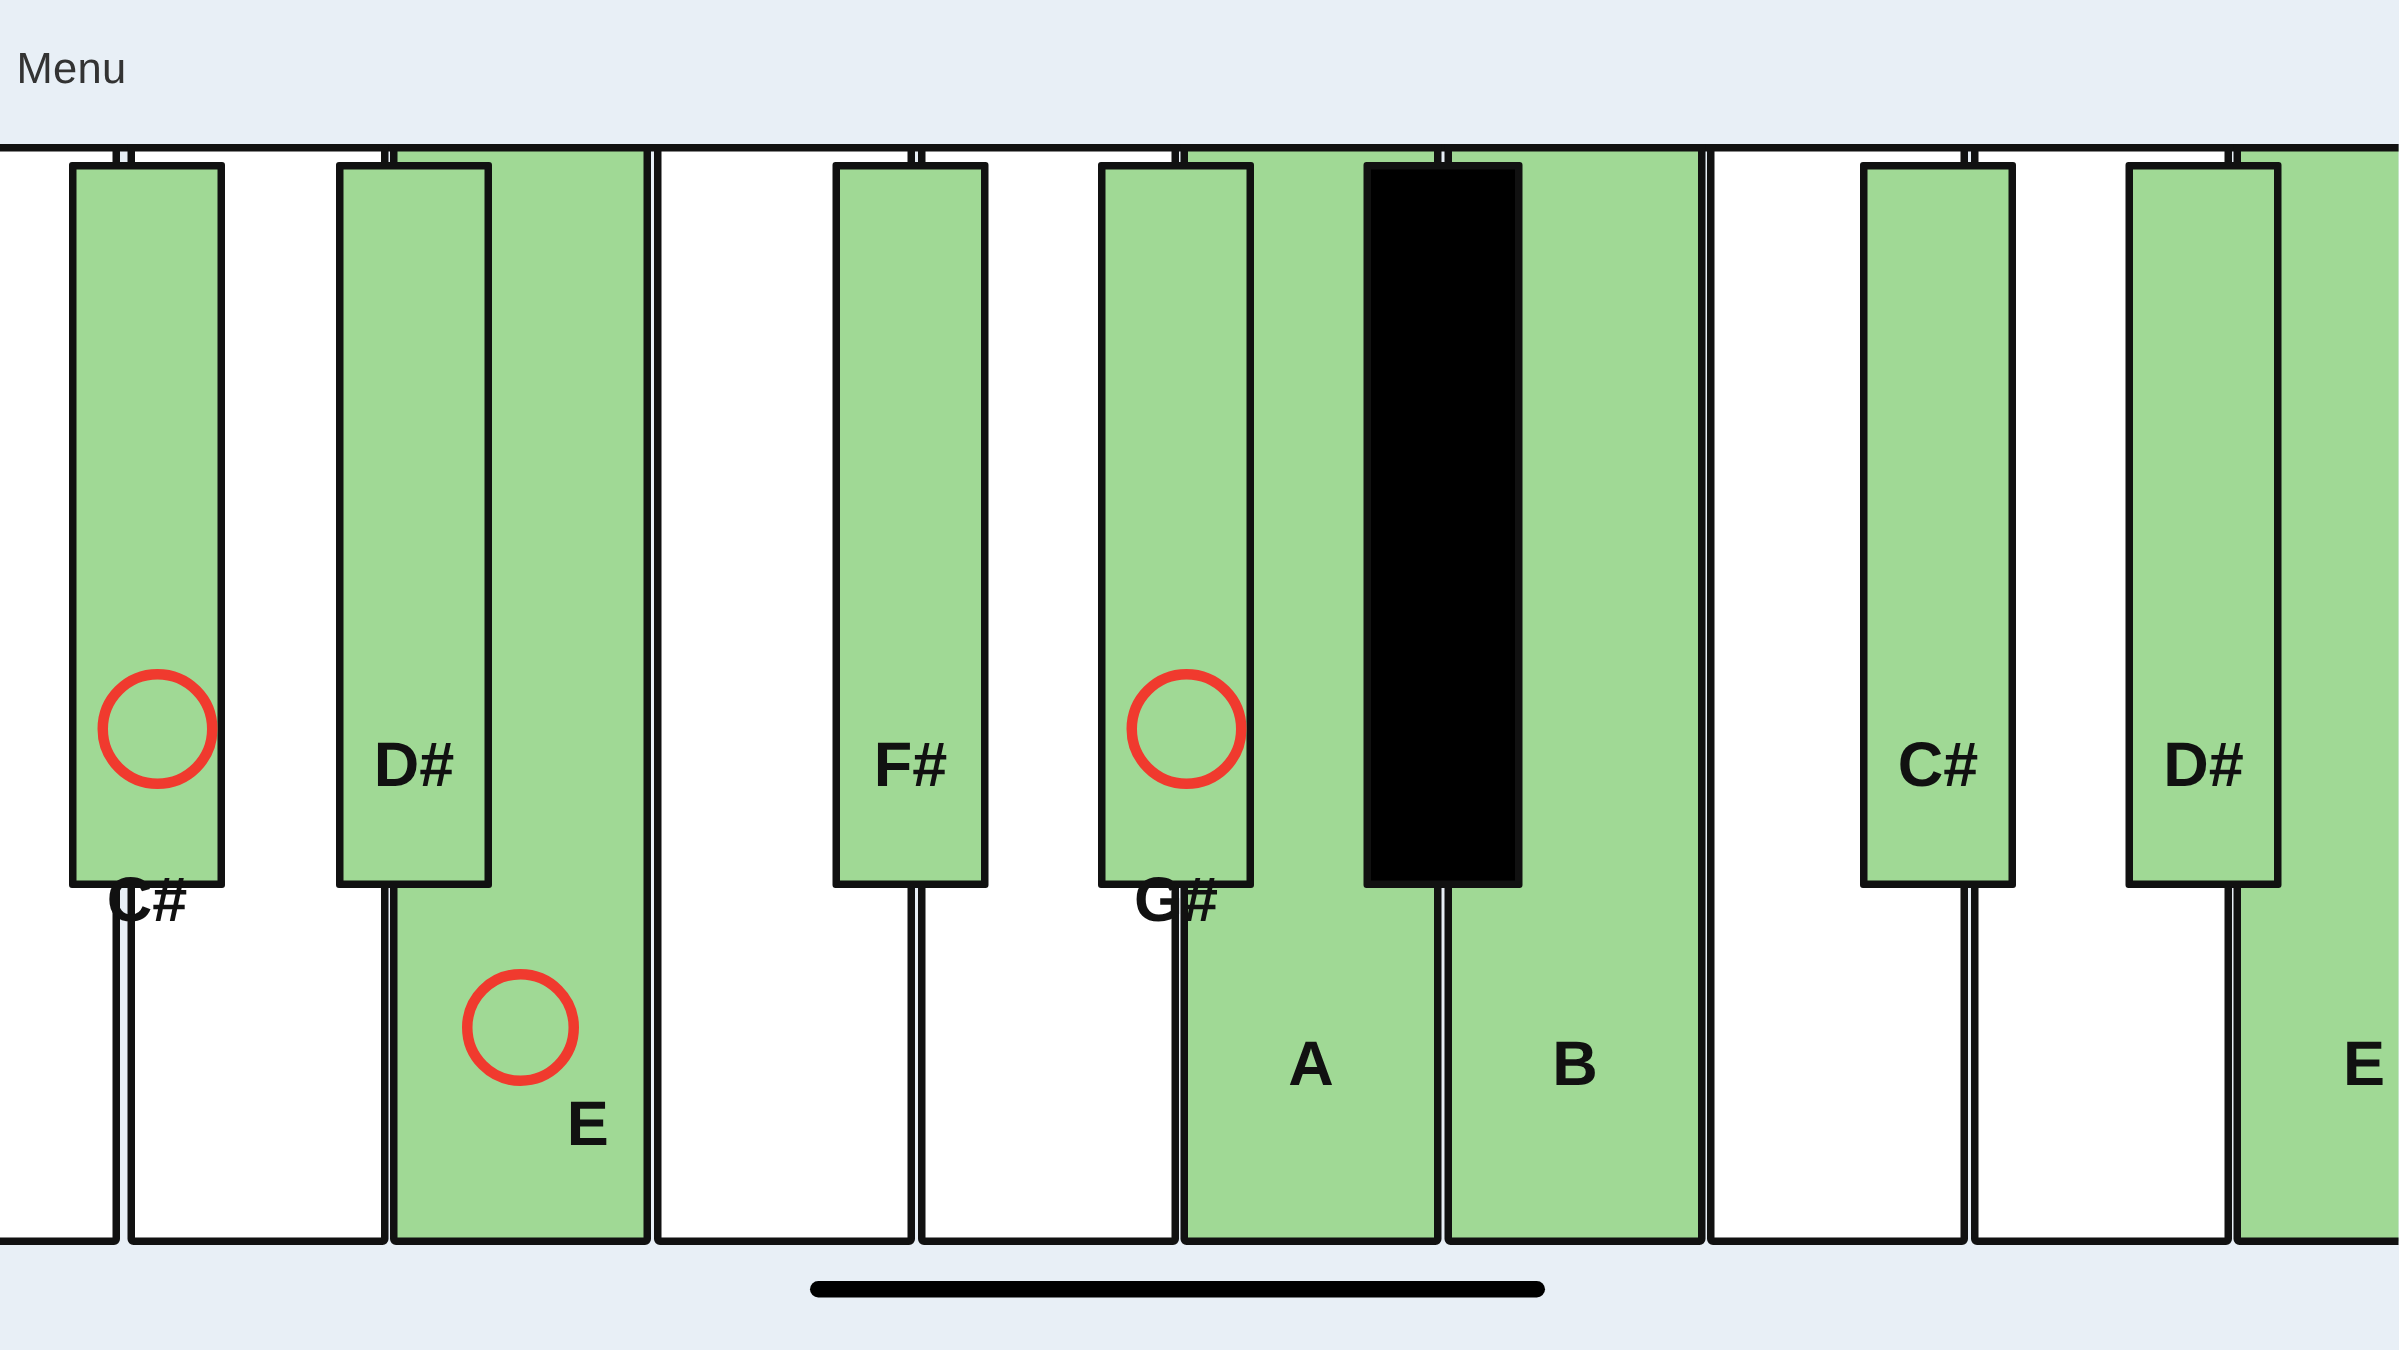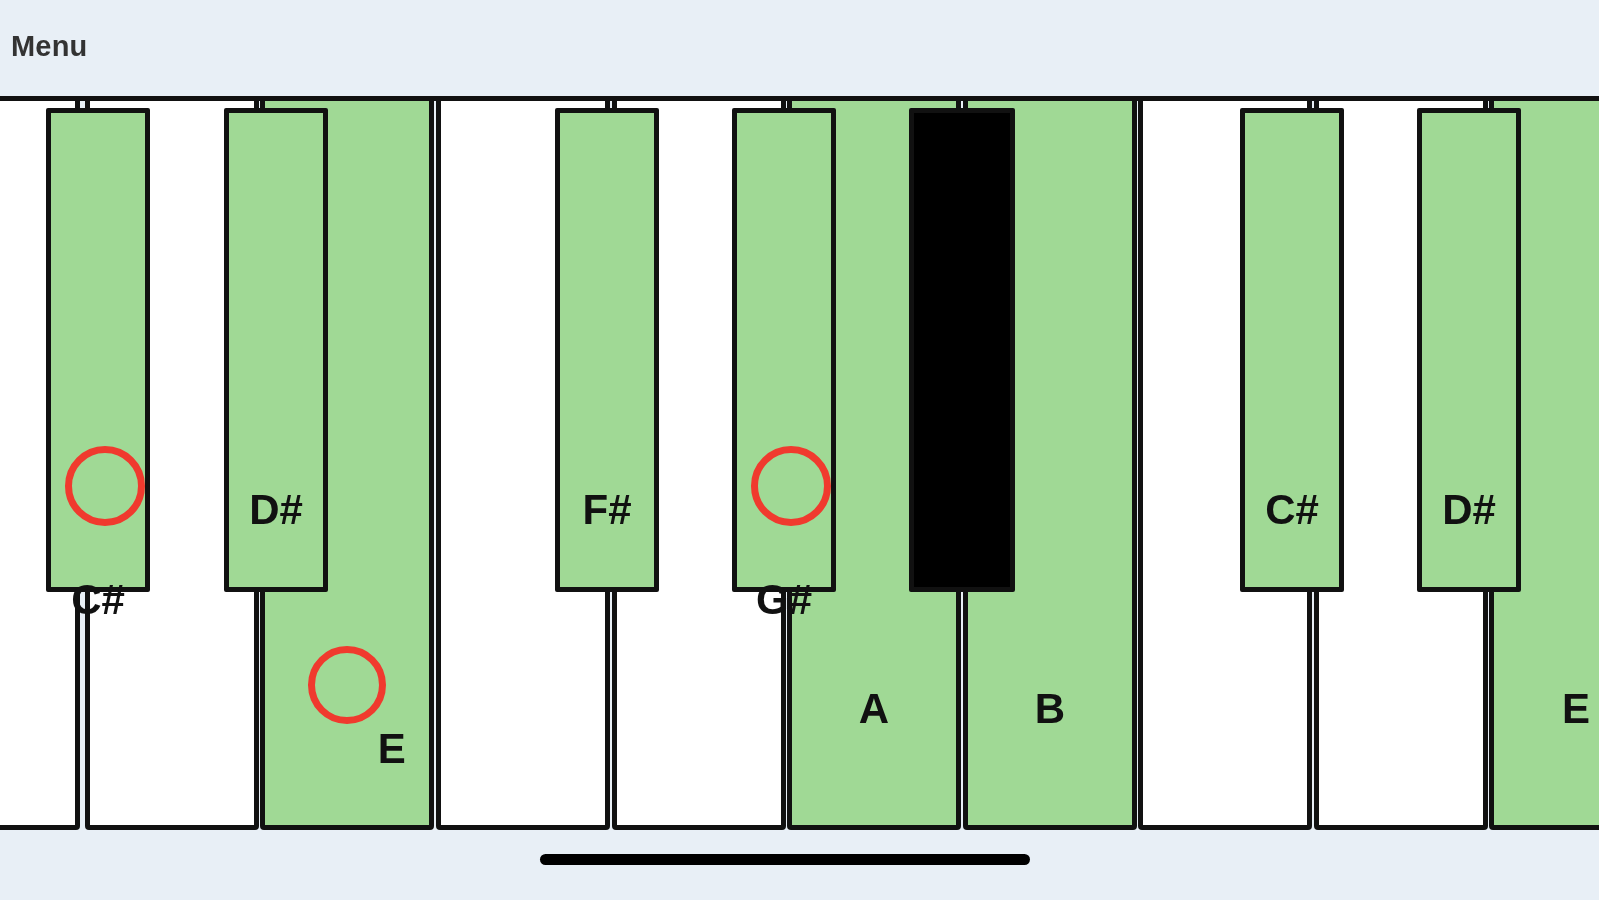--- a/index.html
+++ b/index.html
@@ -3,21 +3,21 @@
 <meta charset="utf-8">
 <style>
   html, body { margin:0; padding:0; }
   body {
     width:1599px; height:900px; overflow:hidden; position:relative;
     background:#e8eff6;
     font-family:"Liberation Sans", sans-serif;
   }
   .menu {
     position:absolute; left:11px; top:30px;
-    font-size:29px; color:#333; letter-spacing:0.2px;font-weight:bold;
+    font-size:29px; color:#333; letter-spacing:0.2px;
   }
   .keyboard {
     position:absolute; left:0; top:96px; width:1599px; height:734px;
     overflow:hidden;
   }
   .topline {
     position:absolute; left:0; top:0; width:1599px; height:5px; background:#111;
   }
   .wkey {
     position:absolute; top:0; height:724px; width:164px;

